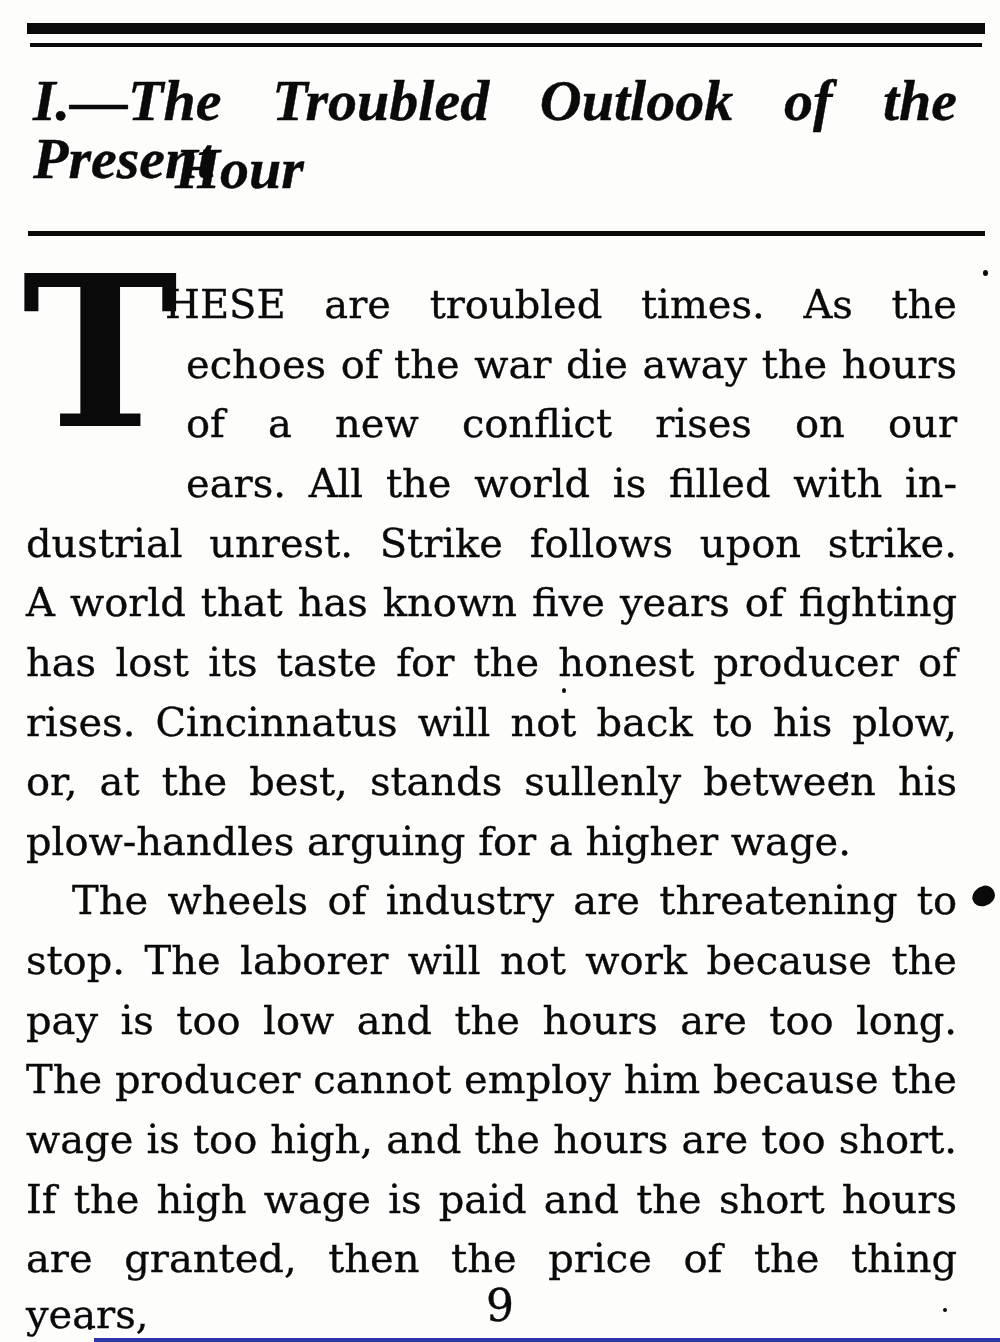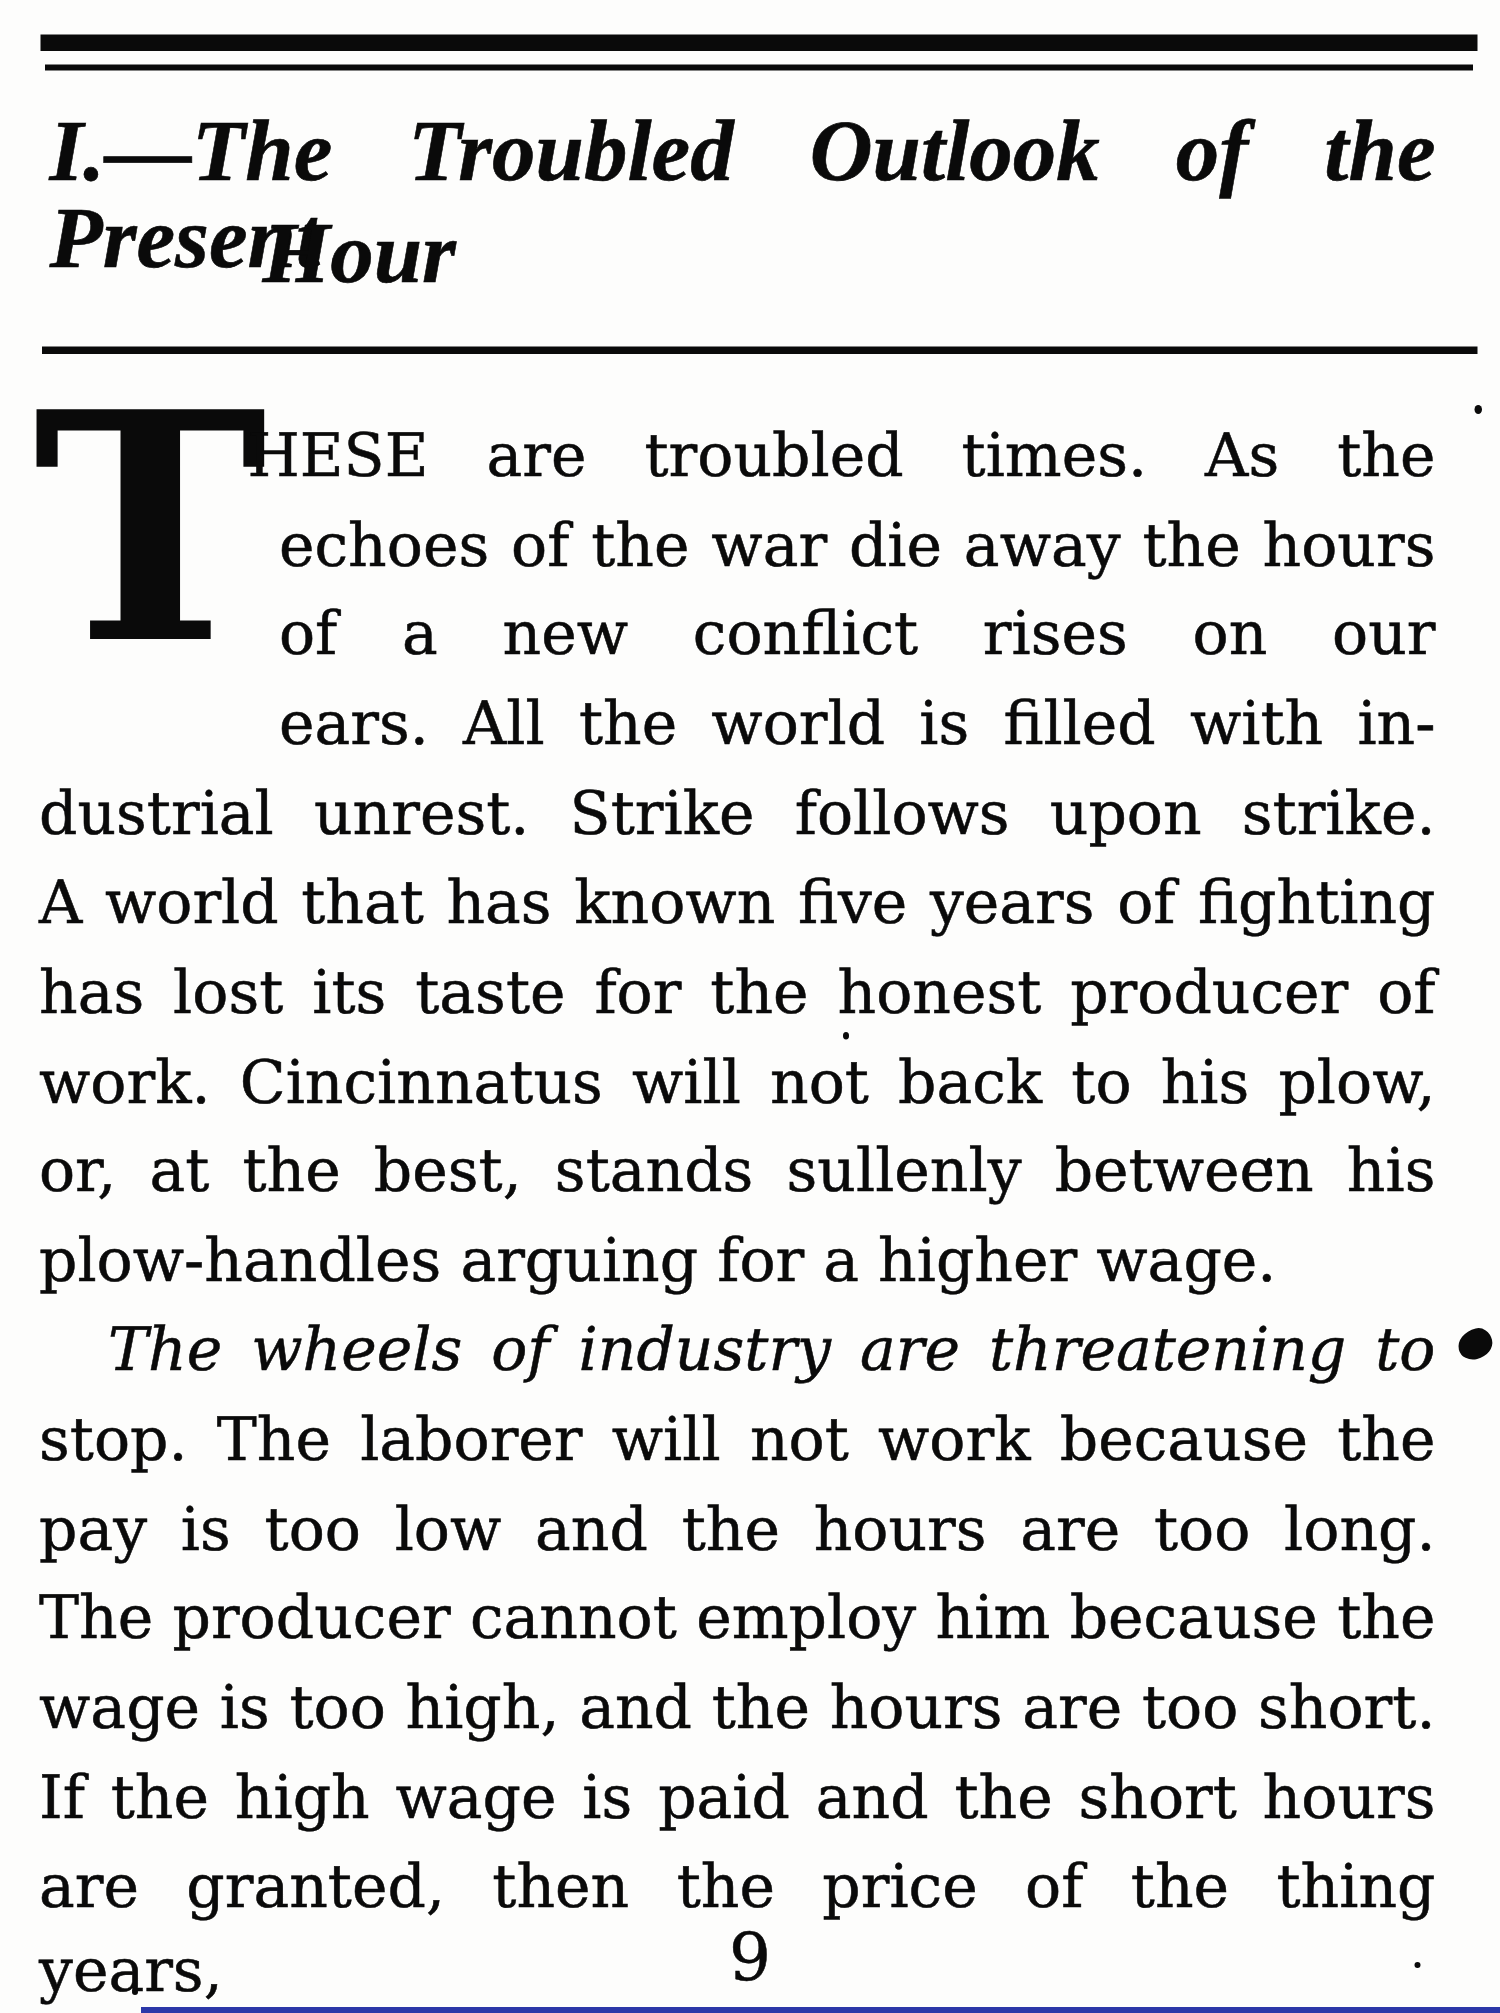--- a/index.html
+++ b/index.html
@@ -51,21 +51,21 @@
     position:absolute;
     font-size:40px;
     line-height:56px;
     color:var(--ink);
     -webkit-text-stroke:0.35px var(--ink);
   }
   .just { text-align:justify; text-align-last:justify; }
   .l-full { left:26px;  width:931px; }
   .l-dc1  { left:165px; width:792px; }
   .l-dc   { left:186px; width:771px; }
-  .l-ind  { left:72px;  width:885px;font-style:italic; }
+  .l-ind  { left:72px;  width:885px; }
 
   .pageno {
     position:absolute;
     left:0; top:1284px; width:1000px;
     text-align:center;
     font-size:44px;
     line-height:1;
     color:var(--ink);
     -webkit-text-stroke:0.35px var(--ink);
   }
@@ -104,21 +104,21 @@
 
   <div class="dropcap">T</div>
 
   <div class="bline just l-dc1" style="top:276px">HESE are troubled times.  As the</div>
   <div class="bline just l-dc" style="top:336px">echoes of the war die away the hours</div>
   <div class="bline just l-dc" style="top:395px">of a new conflict rises on our</div>
   <div class="bline just l-dc" style="top:455px">ears.  All the world is filled with in-</div>
   <div class="bline just l-full" style="top:515px">dustrial unrest.  Strike follows upon strike.</div>
   <div class="bline just l-full" style="top:574px">A world that has known five years of fighting</div>
   <div class="bline just l-full" style="top:634px">has lost its taste for the honest producer of</div>
-  <div class="bline just l-full" style="top:694px">work.  Cincinnatus will not back to his plow,</div>
+  <div class="bline just l-full" style="top:694px">rises.  Cincinnatus will not back to his plow,</div>
   <div class="bline just l-full" style="top:753px">or, at the best, stands sullenly between his</div>
   <div class="bline l-full" style="top:813px">plow-handles arguing for a higher wage.</div>
 
   <div class="bline just l-ind" style="top:872px">The wheels of industry are threatening to</div>
   <div class="bline just l-full" style="top:932px">stop.  The laborer will not work because the</div>
   <div class="bline just l-full" style="top:992px">pay is too low and the hours are too long.</div>
   <div class="bline just l-full" style="top:1051px">The producer cannot employ him because the</div>
   <div class="bline just l-full" style="top:1111px">wage is too high, and the hours are too short.</div>
   <div class="bline just l-full" style="top:1171px">If the high wage is paid and the short hours</div>
   <div class="bline just l-full" style="top:1230px">are granted, then the price of the thing years,</div>

